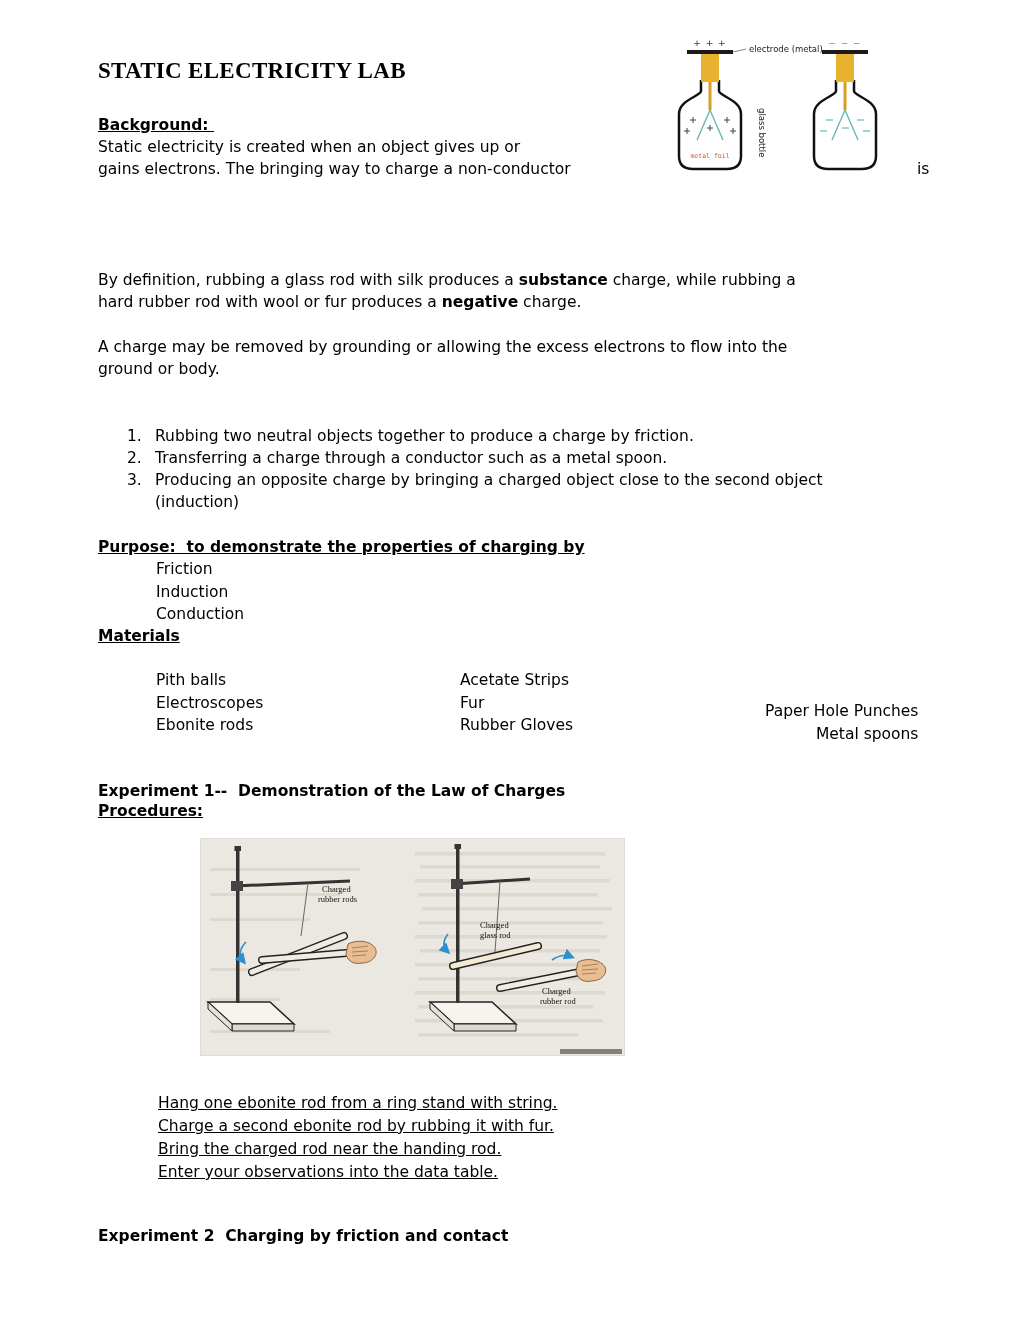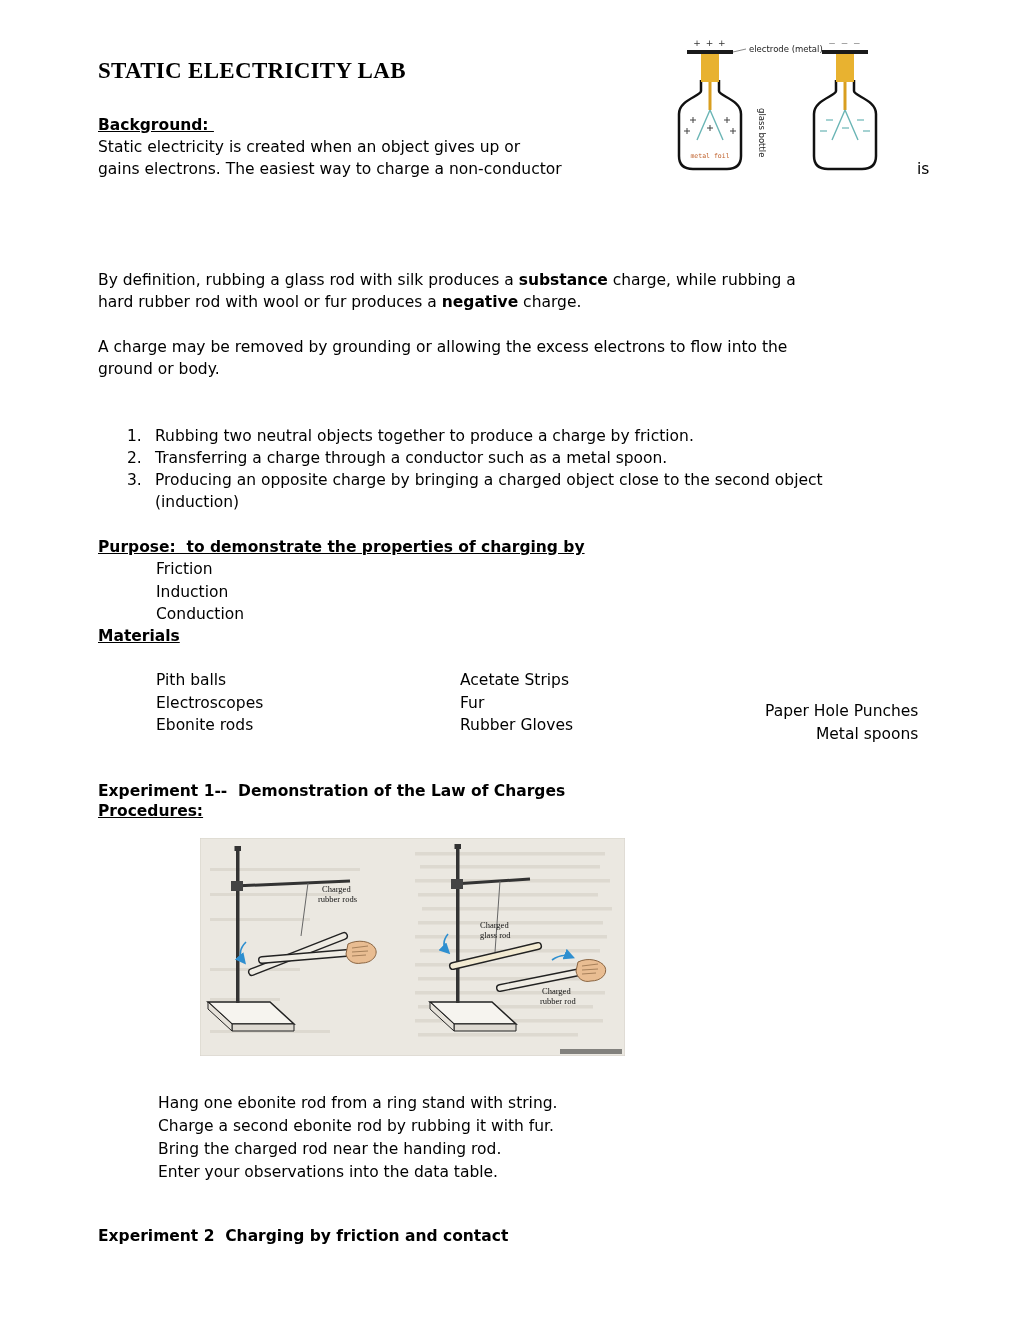--- a/index.html
+++ b/index.html
@@ -12,21 +12,21 @@
   .abs { position:absolute; }
   .line { line-height:22px; white-space:pre; }
   .b { font-weight:bold; }
   .u { text-decoration:underline; }
   .title {
     font-family:"Liberation Serif", serif; font-size:23px; font-weight:bold;
     letter-spacing:0.3px; white-space:pre;
   }
   .list-item { display:flex; }
   .list-item .num { width:28px; flex:0 0 28px; }
-  .steps .line { line-height:23px; }
+  .steps .line { line-height:23px;text-decoration:underline; }
   .pitems .line { line-height:22.5px; }
   .mcol .line { line-height:22.5px; }
   svg text { font-family:"DejaVu Sans", sans-serif; }
   svg .serif { font-family:"Liberation Serif", serif; }
 </style>
 </head>
 <body>
 
 <div class="page">
 
@@ -69,21 +69,21 @@
       <rect x="181" y="18" width="18" height="28" fill="#e8b230"></rect>
       <rect x="167" y="14" width="46" height="4" fill="#1a1a1a"></rect>
       <text x="190" y="10" text-anchor="middle" font-size="9" fill="#888888" letter-spacing="1">− − −</text>
     </g>
   </svg>
 
   <div class="abs line b u" style="left:98px; top:114px;">Background: </div>
 
   <div class="abs" style="left:98px; top:136px;">
     <div class="line">Static electricity is created when an object gives up or</div>
-    <div class="line">gains electrons. The easiest way to charge a non-conductor</div>
+    <div class="line">gains electrons. The bringing way to charge a non-conductor</div>
   </div>
   <div class="abs line" style="left:917px; top:158px;">is</div>
 
 
   <div class="abs" style="left:98px; top:269px;">
     <div class="line"><span>By definition, rubbing a glass rod with silk produces a </span><span class="b">substance</span><span> charge, while rubbing a</span></div>
     <div class="line"><span>hard rubber rod with wool or fur produces a </span><span class="b">negative</span><span> charge.</span></div>
   </div>
 
   <div class="abs" style="left:98px; top:336px;">

